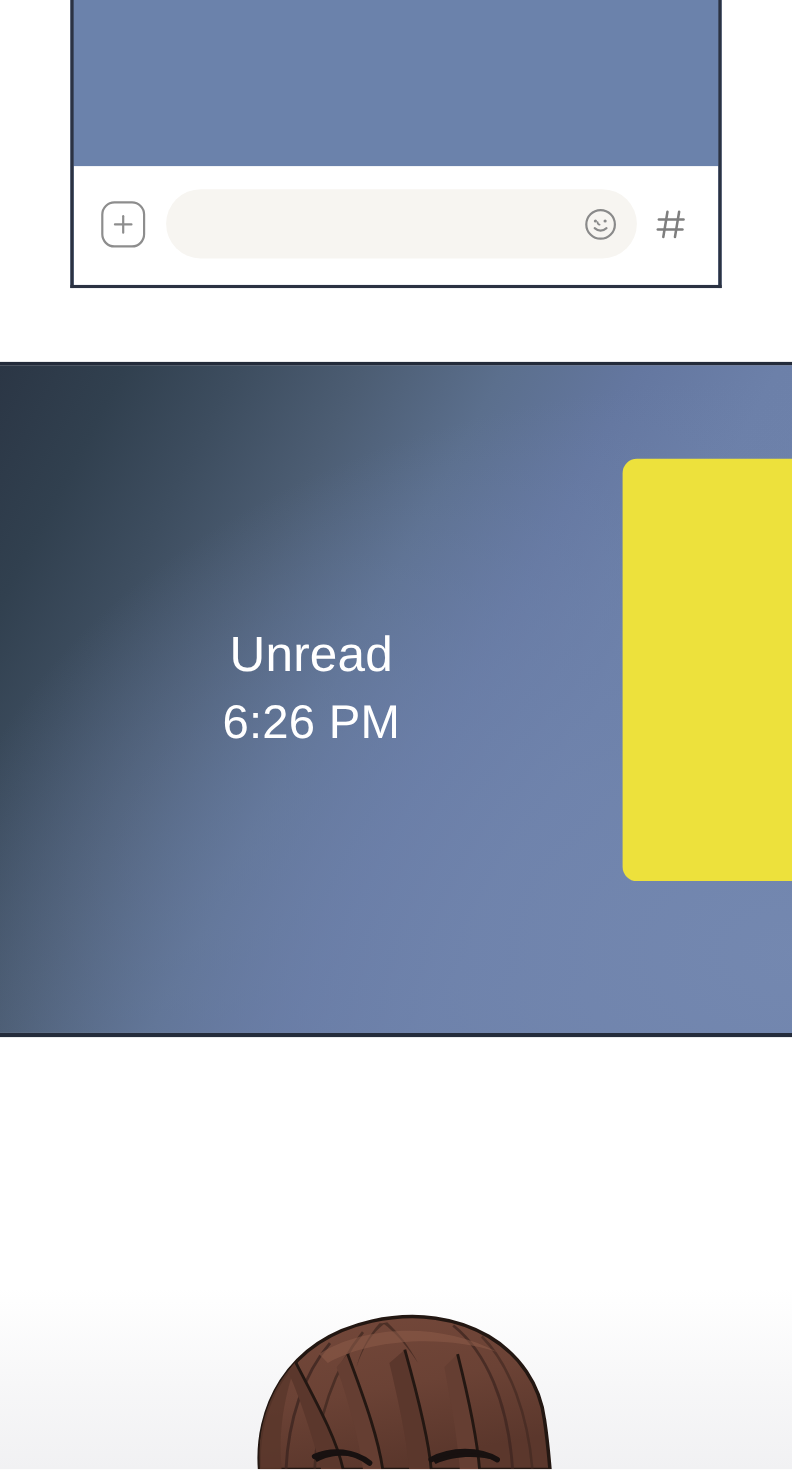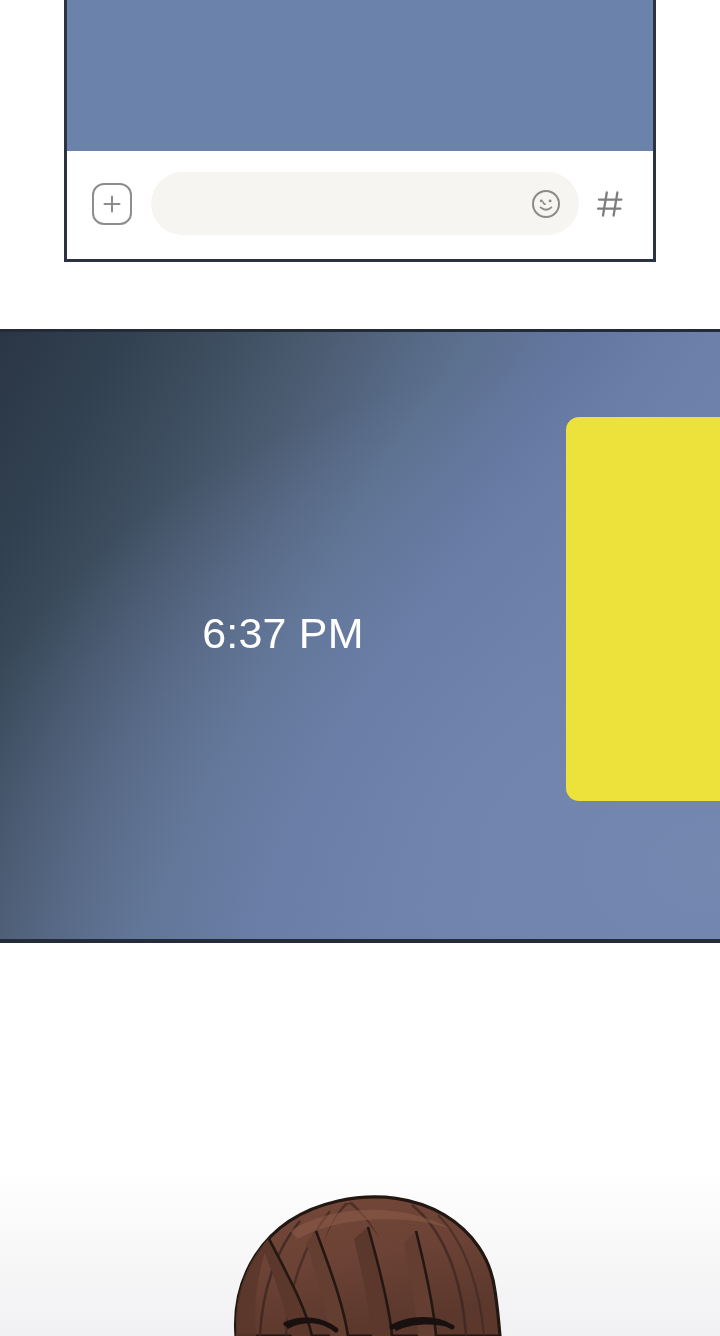--- a/index.html
+++ b/index.html
@@ -293,21 +293,22 @@
 
   <div class="gap-white"></div>
 
   <div class="panel-scene">
 
     <div class="bubble-yellow">
       <span></span>
     </div>
 
     <div class="scene-texts">
-      <div class="unread-time">6:37 PM</div>
+      <div class="unread-label">Unread</div>
+      <div class="unread-time">6:26 PM</div>
     </div>
 
   </div>
 
   <div class="lower-white">
     <div class="character">
       <svg viewBox="0 0 720 145" preserveAspectRatio="none" xmlns="http://www.w3.org/2000/svg">
         <defs>
           <linearGradient id="hairGrad" x1="0" y1="0" x2="0.35" y2="1">
             <stop offset="0%" stop-color="#74483a"></stop>

